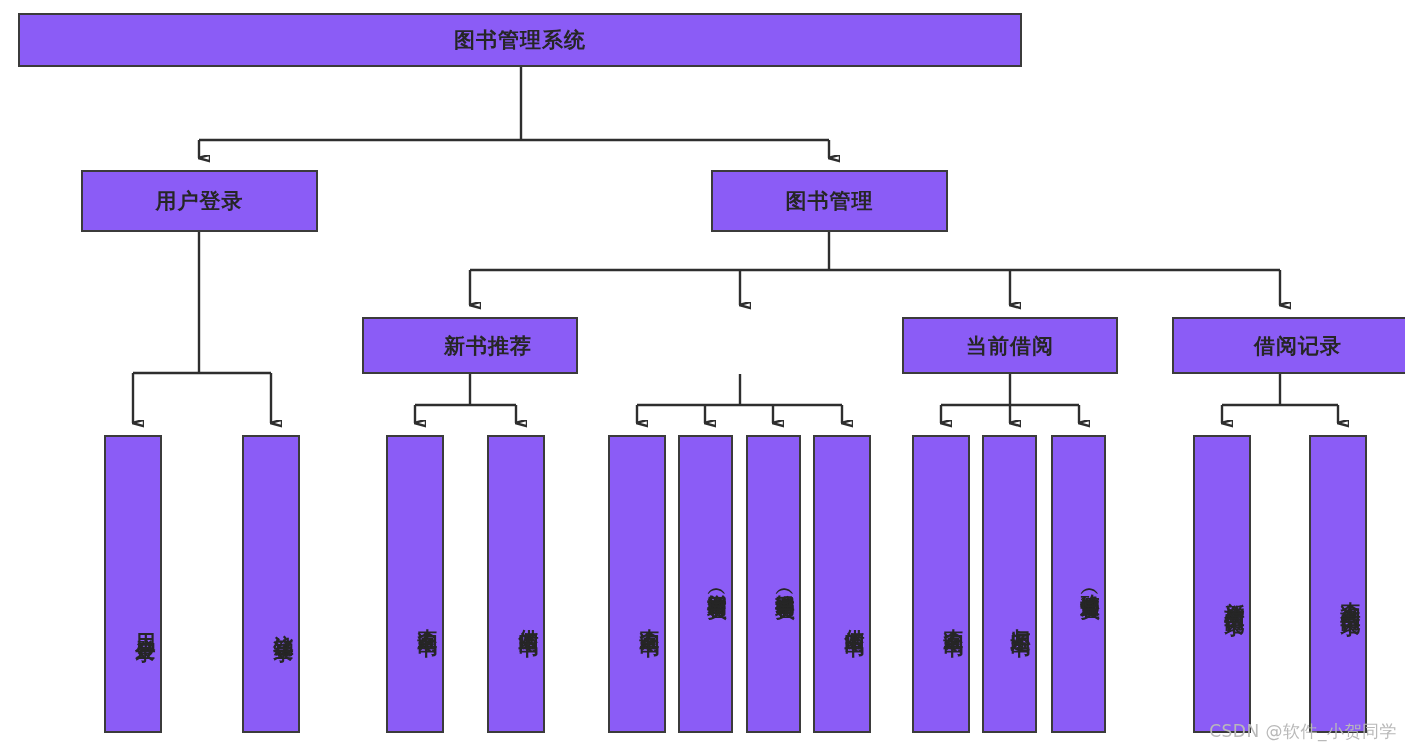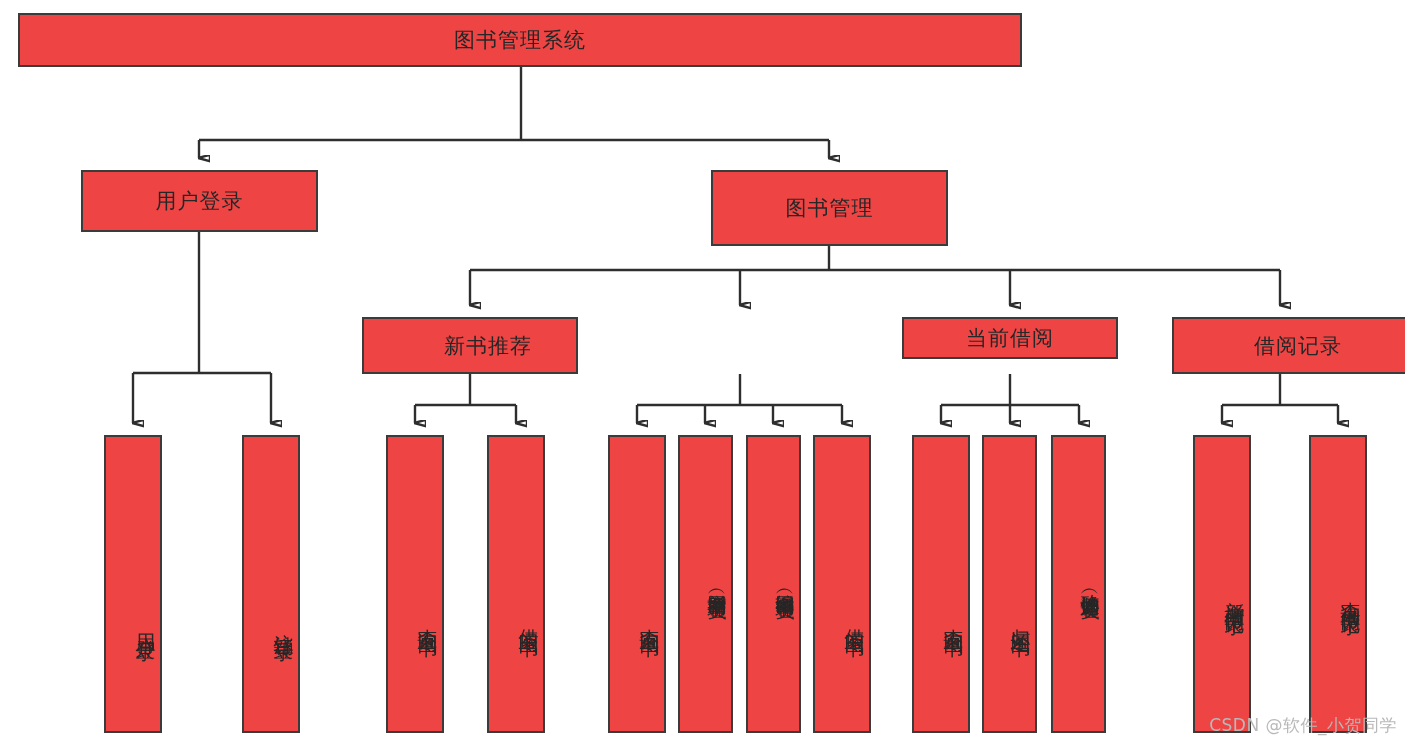--- a/index.html
+++ b/index.html
@@ -17,26 +17,27 @@
   #diagram-canvas {
     position: absolute;
     left: 0;
     top: 0;
     width: 1405px;
     height: 747px;
   }
   .node-box {
     position: absolute;
     box-sizing: border-box;
-    background: #ef4444;
+    background: #8b5cf6;
     border: 2px solid #3b3b3b;
     display: flex;
     align-items: center;
     justify-content: center;
     color: #262626;
+    font-weight: bold;
   }
   .node-box.horiz {
     font-size: 21px;
     letter-spacing: 1px;
   }
   .node-box.vert {
     writing-mode: vertical-rl;
     text-orientation: upright;
     font-size: 20px;
     letter-spacing: 3px;
@@ -45,21 +46,21 @@
     align-items: flex-start;
     justify-content: center;
   }
   .node-box.vert.tall-text {
     font-size: 19px;
     letter-spacing: 1px;
   }
   .watermark {
     position: absolute;
     right: 8px;
-    bottom: 10px;
+    bottom: 4px;
     font-size: 17px;
     color: #b9b9b9;
     white-space: nowrap;
     letter-spacing: 0.5px;
     text-align: right;
   }
   svg.links {
     position: absolute;
     left: 0;
     top: 0;
@@ -126,28 +127,28 @@
     <line x1="1338" y1="405" x2="1338" y2="423" marker-end="url(#arrow)"></line>
   </svg>
 
   <div class="node-box horiz" style="left:18px; top:13px; width:1004px; height:54px;">
     <span>图书管理系统</span>
   </div>
 
   <div class="node-box horiz" style="left:81px; top:170px; width:237px; height:62px;">
     <span>用户登录</span>
   </div>
-  <div class="node-box horiz" style="left:711px; top:170px; width:237px; height:76px;">
+  <div class="node-box horiz" style="left:711px; top:170px; width:237px; height:62px;">
     <span>图书管理</span>
   </div>
 
   <div class="node-box horiz" style="left:362px; top:317px; width:216px; height:57px;padding-left:36px;">
     <span>新书推荐</span>
   </div>
-  <div class="node-box horiz" style="left:902px; top:317px; width:216px; height:42px;">
+  <div class="node-box horiz" style="left:902px; top:317px; width:216px; height:57px;">
     <span>当前借阅</span>
   </div>
   <div class="node-box horiz" style="left:1172px; top:317px; width:252px; height:57px;">
     <span>借阅记录</span>
   </div>
 
   <div class="node-box vert" style="left:104px; top:435px; width:58px; height:298px; padding-top:85px;">
     <span>用户登录</span>
   </div>
   <div class="node-box vert" style="left:242px; top:435px; width:58px; height:298px; padding-top:85px;">

